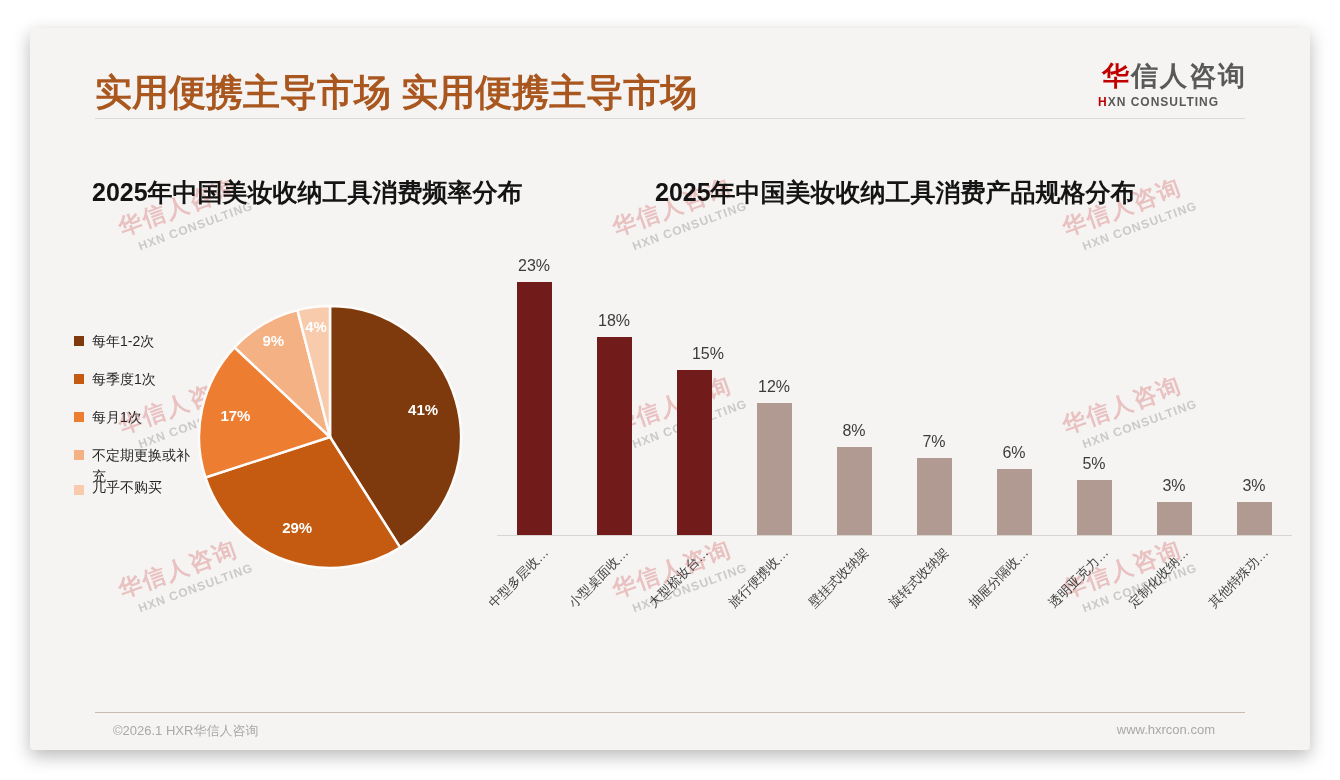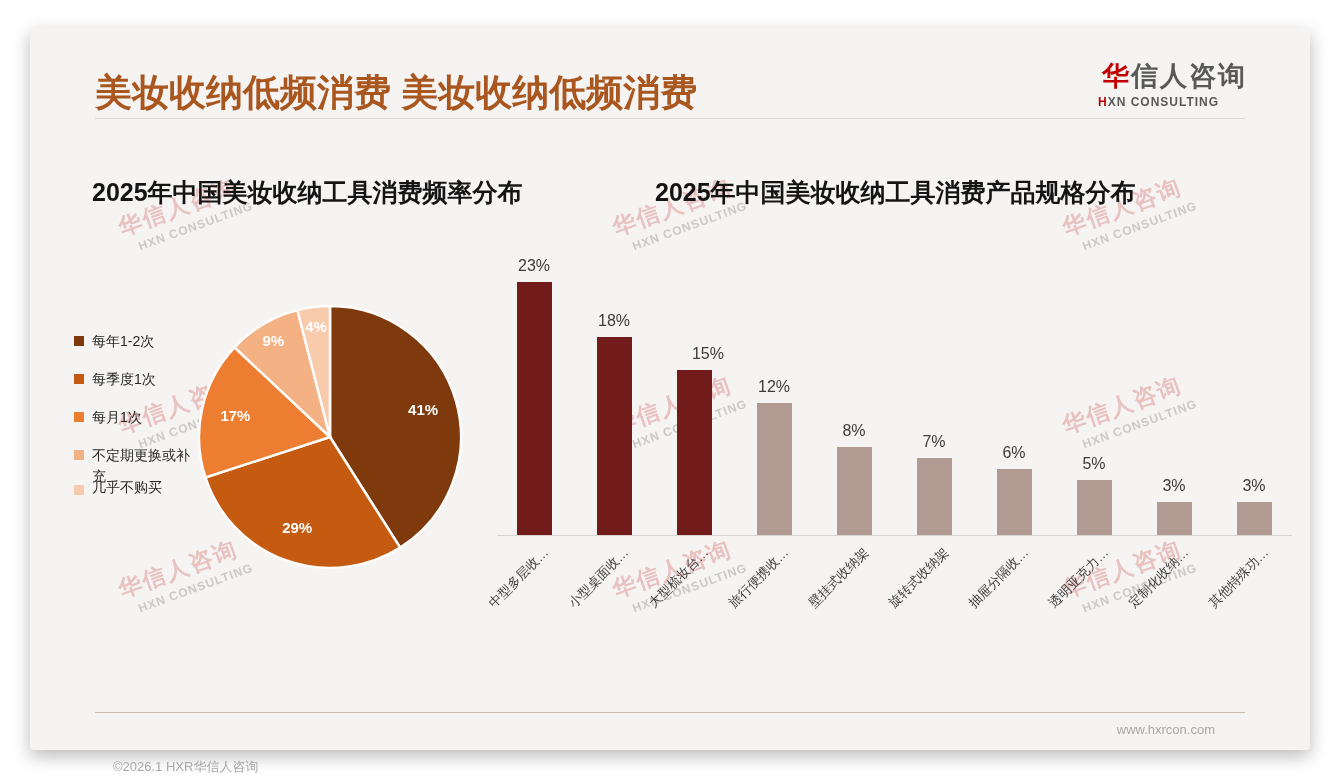--- a/index.html
+++ b/index.html
@@ -51,21 +51,21 @@
   .bar { position:absolute; }
   .bar-value { position:absolute; width:60px; text-align:center; font-size:16px; color:#3c3c3c; }
   .bar-xlabel {
     position:absolute; width:110px; text-align:right;
     font-size:13px; color:#3f3f3f; white-space:nowrap;
     transform:rotate(-45deg); transform-origin:100% 0;
   }
   
   .sample-note { position:absolute; left:85px; top:658px; z-index:2; font-size:13.5px; color:#7d6a55; white-space:nowrap; }
   .footer-rule { position:absolute; left:65px; top:684px; width:1150px; height:1px; background:#c6bcaf; z-index:2; }
-  .copyright { position:absolute; left:83px; top:730px; z-index:2; font-size:13px; color:#a8a8a8; }
+  .copyright { position:absolute; left:83px; top:694px; z-index:2; font-size:13px; color:#a8a8a8; }
   .website { position:absolute; right:95px; top:694px; z-index:2; font-size:13px; color:#a8a8a8; }
 </style>
 </head>
 <body>
 
 <div class="slide">
 
   <div id="watermarks">
       <div class="wm" style="left: 88px; top: 162px;">
         <div class="wm-cn">华信人咨询</div>
@@ -98,21 +98,21 @@
       <div class="wm" style="left: 582px; top: 524px;">
         <div class="wm-cn">华信人咨询</div>
         <div class="wm-en">HXN CONSULTING</div>
       </div>
       <div class="wm" style="left: 1032px; top: 524px;">
         <div class="wm-cn">华信人咨询</div>
         <div class="wm-en">HXN CONSULTING</div>
       </div>
     </div>
 
-  <div class="main-title">美妆收纳低频消费 美妆收纳低频消费</div>
+  <div class="main-title">实用便携主导市场 实用便携主导市场</div>
   <div class="title-rule"></div>
 
   <div class="logo">
     <div class="logo-cn"><span class="hl">华</span><span>信人咨询</span></div>
     <div class="logo-en"><span class="hl">H</span><span>XN CONSULTING</span></div>
   </div>
 
   <div class="chart-title left">2025年中国美妆收纳工具消费频率分布</div>
   <div class="chart-title right">2025年中国美妆收纳工具消费产品规格分布</div>
 

